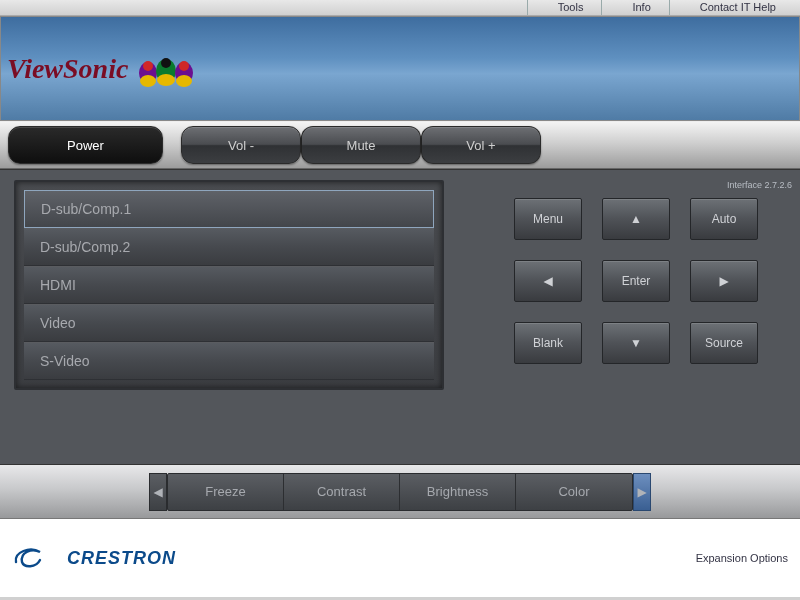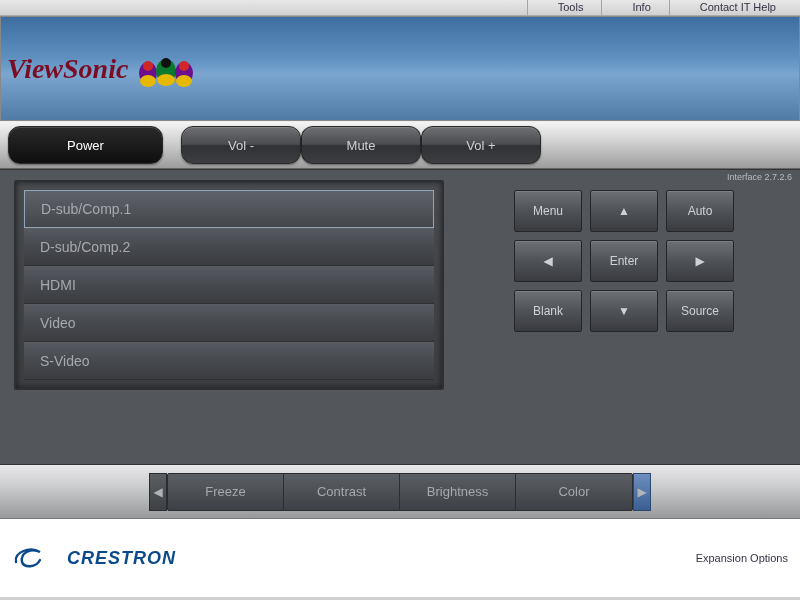--- a/index.html
+++ b/index.html
@@ -84,21 +84,21 @@
     height: 296px;
     background: #53565b;
     border-top: 1px solid #333;
     border-bottom: 1px solid #333;
     position: relative;
     padding: 10px 14px 14px 14px;
   }
   .interface-version {
     position: absolute;
     right: 8px;
-    top: 2px;
+    top: 10px;
     font-size: 9px;
     color: #b8bdc4;
   }
   .sl-title {
     font-size: 18px;
     color: #d9dbde;
     margin: 2px 0 6px 6px;
   }
   .main-columns { display: flex; }
   .source-panel {
@@ -121,25 +121,25 @@
     cursor: pointer;
     background: linear-gradient(#565a60 0%, #46494e 50%, #3a3c40 100%);
   }
   .source-item:first-child {
     border: 1px solid #8fa6be;
     background: linear-gradient(#5f6268, #43464b);
   }
   
   .navpad {
     margin-left: 70px;
-    margin-top: 10px;
+    margin-top: 18px;
     display: grid;
     grid-template-columns: repeat(3, 68px);
     grid-template-rows: repeat(3, 42px);
-    gap: 8px;
+    gap: 20px;
   }
   .nbtn {
     border: 1px solid #242629;
     border-radius: 2px;
     background: linear-gradient(#6d7176 0%, #4f5257 50%, #393b3f 100%);
     color: #d0d2d6;
     font-size: 12px;
     display: flex;
     align-items: center;
     justify-content: center;

